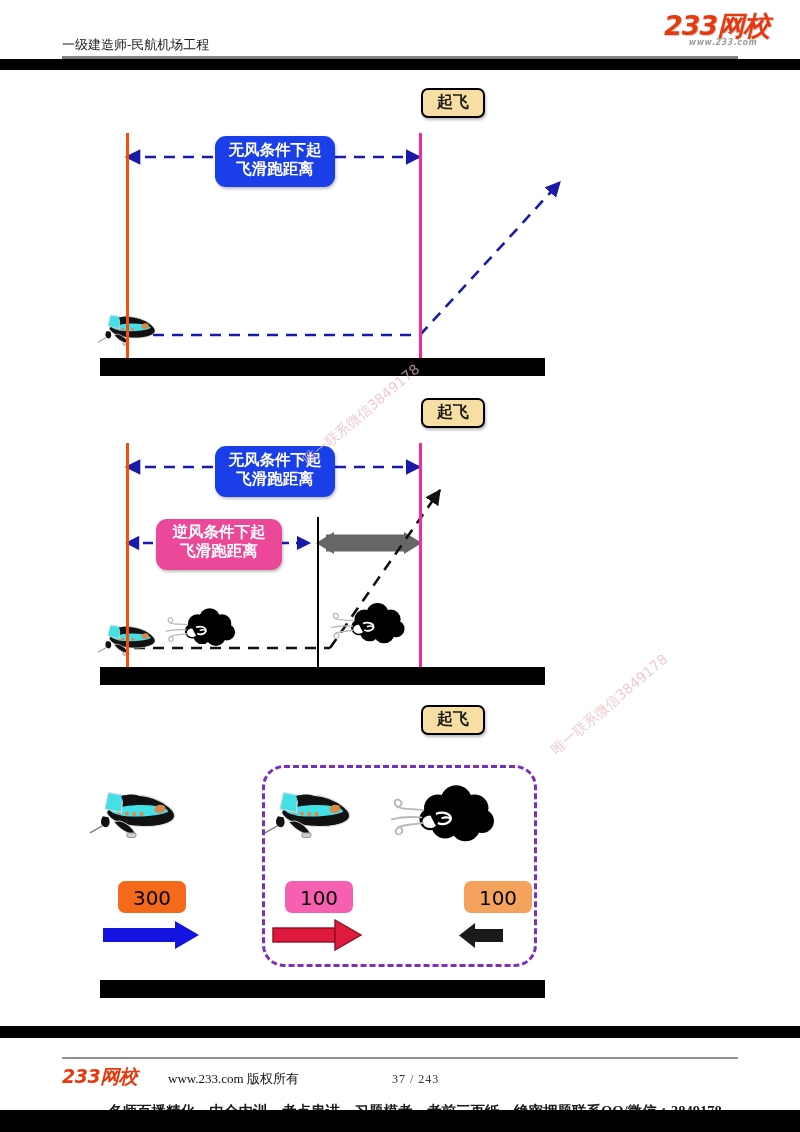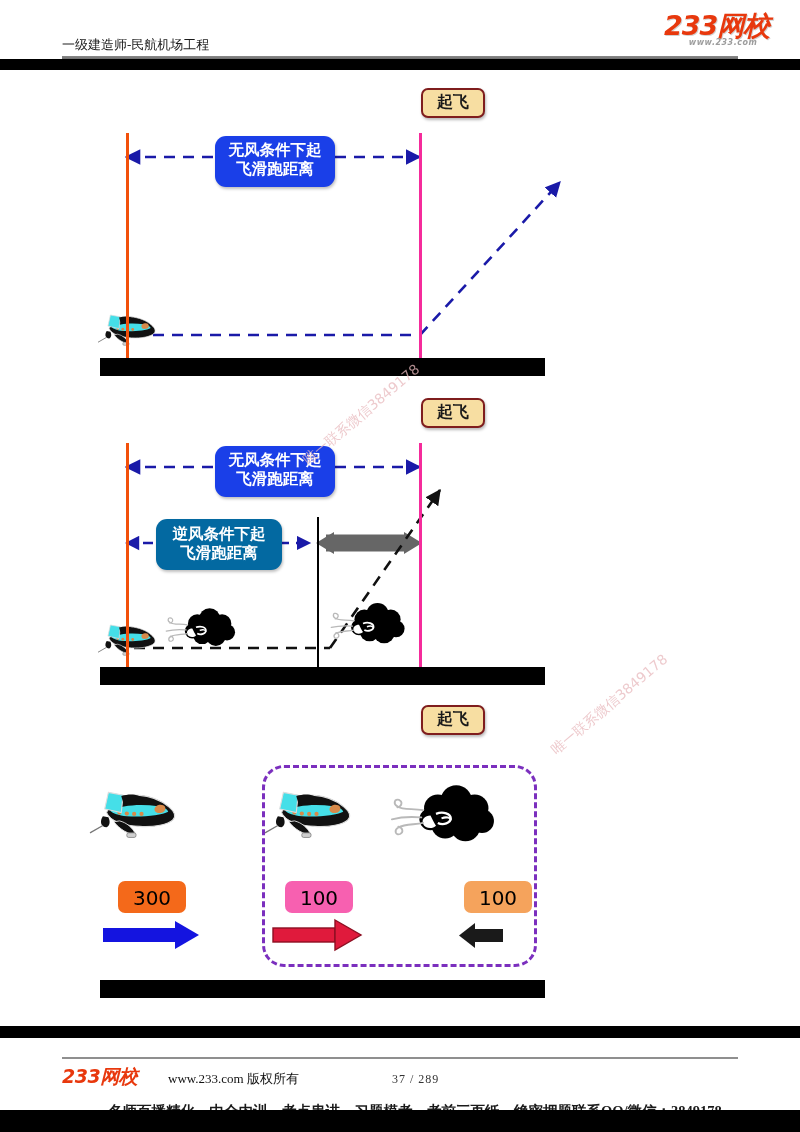--- a/index.html
+++ b/index.html
@@ -53,42 +53,42 @@
   .vline.orange { background: #f2500a; }
   .vline.magenta { background: #f52b9b; }
   .vline.black { background: #000; width: 2px; }
 
   .runway {
     position: absolute; height: 18px; background: #000;
   }
 
   .label-yellow {
     position: absolute;
-    background: #f7dea2; border: 2px solid #7f1d1d;
+    background: #f7dea2; border: 2px solid #000000;
     border-radius: 7px;
     color: #1a1a1a; font-size: 16px; font-weight: 700;
     padding: 3px 14px 5px; line-height: 1.15;
     font-family: "DejaVu Sans", sans-serif;
     box-shadow: 1px 2px 3px rgba(0,0,0,.28);
     white-space: nowrap;
   }
   .label-blue {
     position: absolute;
     background: #1a3fe8; border-radius: 11px;
     color: #fff; font-size: 15.5px; font-weight: 700;
     padding: 5px 2px 7px; line-height: 1.25; text-align: center;
     font-family: "DejaVu Sans", sans-serif;
     box-shadow: 1px 2px 3px rgba(0,0,0,.25);
   }
   .label-gray {
     position: absolute;
-    background: #0369a1; border-radius: 11px;
+    background: #ec4899; border-radius: 11px;
     color: #fff; font-size: 15.5px; font-weight: 700;
     padding: 5px 10px 7px; line-height: 1.25; text-align: center;
-    font-family: Liberation Serif, serif;
+    font-family: Liberation Mono, monospace;
     box-shadow: 1px 2px 3px rgba(0,0,0,.25);
   }
 
   .num-chip {
     position: absolute;
     border-radius: 7px; color: #000000;
     font-size: 20px; font-weight: 400;
     font-family: "DejaVu Sans", sans-serif;
     text-align: center; line-height: 34px;
     width: 68px; height: 32px;
@@ -308,18 +308,18 @@
   <div class="wm" style="left:300px; top:455px;">唯一联系微信3849178</div>
   <div class="wm" style="left:548px; top:745px;">唯一联系微信3849178</div>
 
   <div class="mid-black-band"></div>
   <div class="ftr-rule"></div>
   <div class="ftr-logo">233网校</div>
   <div class="ftr-copy">www.233.com 版权所有</div>
   <div class="ftr-page">
     <span>37</span>
     <span>/</span>
-    <span>289</span>
+    <span>243</span>
   </div>
   <div class="ftr-tag">名师百播精化、中介内训、考点串讲、习题模考、考前三页纸，绝密押题联系QQ/微信：3849178</div>
   <div class="bottom-black-band"></div>
 
 </div>
 
 </body></html>

